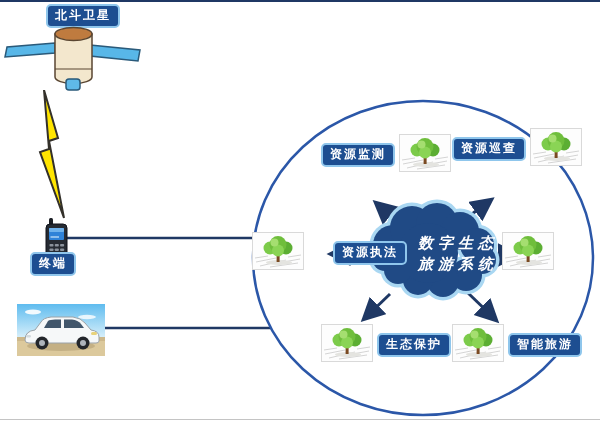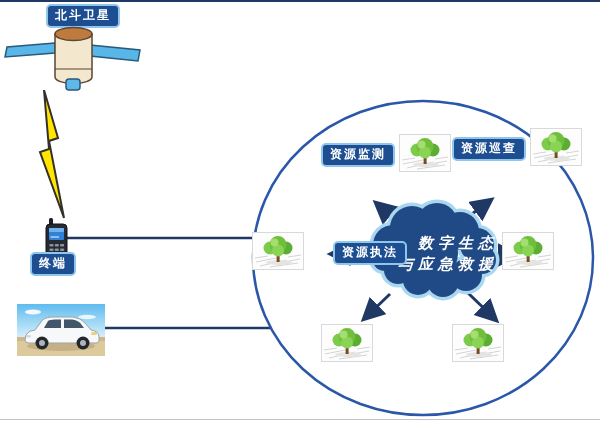--- a/index.html
+++ b/index.html
@@ -88,21 +88,21 @@
         <circle cx="418" cy="280" r="15"></circle>
           <circle cx="398" cy="270" r="14"></circle>
         <circle cx="385" cy="258" r="13"></circle>
         <circle cx="428" cy="253" r="30"></circle>
       </g>
     </g>
   </svg>
 
   <div class="cloud-text">
     <div>数字生态</div>
-    <div>与应急救援</div>
+    <div>旅游系统</div>
   </div>
 
   <div class="badge" style="left:46px;top:4px;">北斗卫星</div>
 
   <svg class="layer" style="left:2px;top:26px;" width="140" height="66" viewBox="0 0 140 66">
     <polygon points="53,17 5,21 3,31 53,27" fill="#58B7E8" stroke="#2a5a7a" stroke-width="1.5"></polygon>
     <polygon points="88,19 138,24 136,35 88,30" fill="#58B7E8" stroke="#2a5a7a" stroke-width="1.5"></polygon>
     <path d="M53,8 v43 a18.5,6.5 0 0 0 37,0 v-43 Z" fill="#F3E7CD" stroke="#5a4632" stroke-width="1.5"></path>
     <line x1="53" y1="43" x2="90" y2="43" stroke="#5a4632" stroke-width="1.2"></line>
     <ellipse cx="71.5" cy="8" rx="18.5" ry="6.5" fill="#BF7B3F" stroke="#5a4632" stroke-width="1.5"></ellipse>
@@ -276,20 +276,23 @@
     </g>
     <ellipse cx="27" cy="30.5" rx="13" ry="2.5" fill="#e4e4e0"></ellipse>
     <rect x="24.6" y="21" width="3" height="9" fill="#7a4a22"></rect>
     <circle cx="18" cy="16" r="6.5" fill="#7CCB4A"></circle>
     <circle cx="34" cy="16" r="6.5" fill="#5CAE33"></circle>
     <circle cx="26" cy="12.5" r="8.5" fill="#6FBE3C"></circle>
     <circle cx="26" cy="18.5" r="6" fill="#8AD455"></circle>
     <circle cx="22.5" cy="10.5" r="4" fill="#A5DE70"></circle>
   </svg>
 </div>
+    <div class="badge">
+      <span>生态保护</span>
+    </div>
   </div>
 
   <div class="node" style="left:452px;top:324px;">
     <div class="tree-slot">
   <svg width="52" height="38" viewBox="0 0 52 38">
     <rect x="0.5" y="0.5" width="51" height="37" fill="#fdfdfd" stroke="#d9d9d9"></rect>
     <g stroke="#c9c9c9" stroke-width="0.8">
       <line x1="4" y1="30" x2="24" y2="26"></line>
             <line x1="8" y1="34" x2="34" y2="28"></line>
       <line x1="26" y1="31" x2="48" y2="27"></line>
@@ -299,15 +302,18 @@
     </g>
     <ellipse cx="27" cy="30.5" rx="13" ry="2.5" fill="#e4e4e0"></ellipse>
     <rect x="24.6" y="21" width="3" height="9" fill="#7a4a22"></rect>
     <circle cx="18" cy="16" r="6.5" fill="#7CCB4A"></circle>
     <circle cx="34" cy="16" r="6.5" fill="#5CAE33"></circle>
     <circle cx="26" cy="12.5" r="8.5" fill="#6FBE3C"></circle>
     <circle cx="26" cy="18.5" r="6" fill="#8AD455"></circle>
     <circle cx="22.5" cy="10.5" r="4" fill="#A5DE70"></circle>
   </svg>
 </div>
+    <div class="badge">
+      <span>智能旅游</span>
+    </div>
   </div>
 
 </div>
 
 </body></html>

